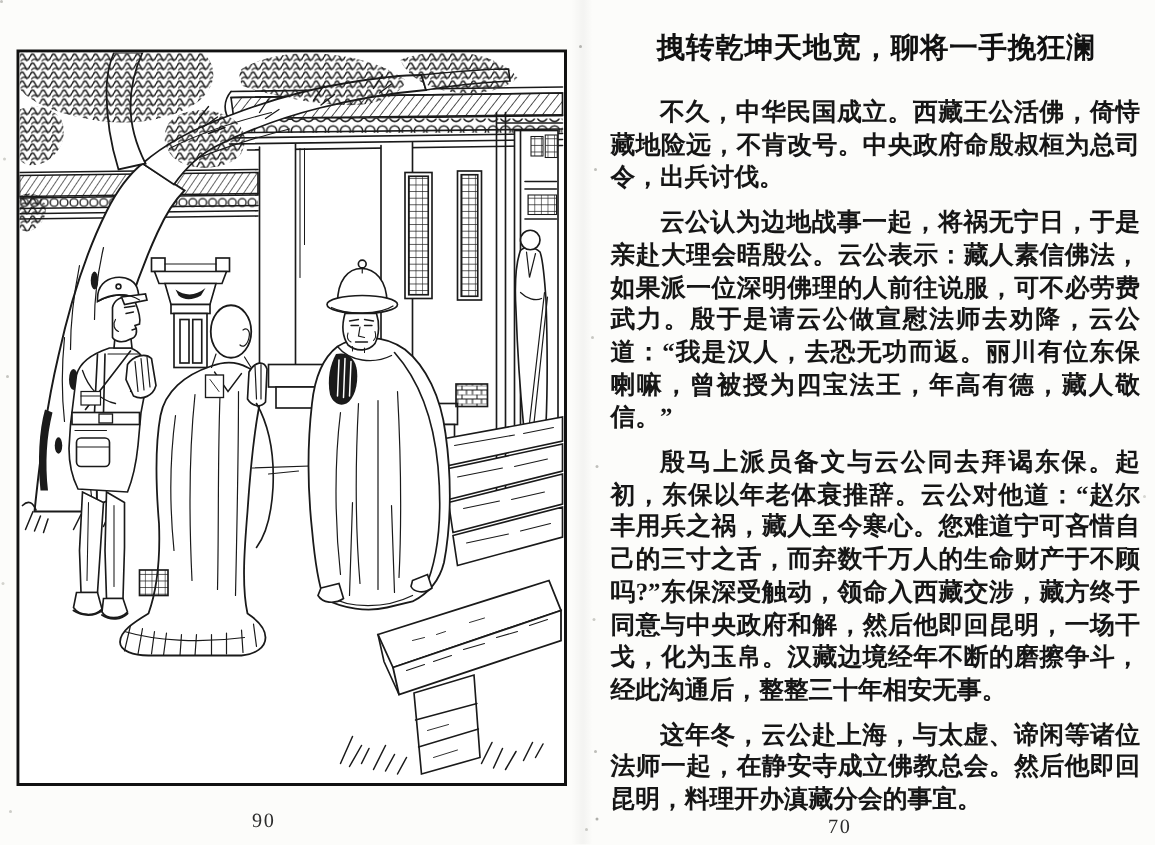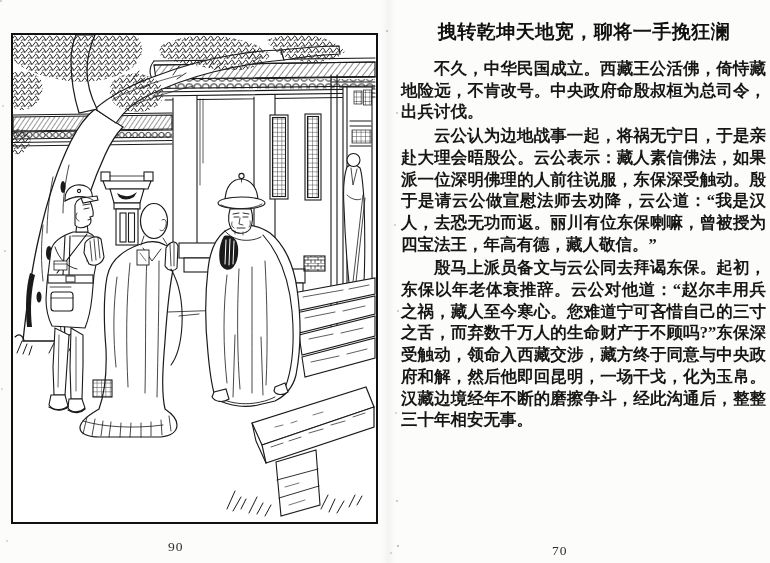--- a/index.html
+++ b/index.html
@@ -20,21 +20,21 @@
   .story-title{
     position:absolute;left:0;top:19px;width:100%;
     text-align:center;font-weight:700;font-size:19px;letter-spacing:.5px;
     color:#111;white-space:nowrap;font-family:Liberation Serif, serif;
   }
   .story-body{
     position:absolute;left:0;top:56px;width:369px;
     font-size:16.5px;line-height:21.7px;font-weight:600;
     text-align:justify;text-justify:inter-character;color:#161616;
   }
-  .story-body p{margin:2px;text-indent:2em;}
+  .story-body p{margin:8px;text-indent:2em;}
   .page-number{
     position:absolute;font-size:13.5px;color:#2c2c2c;letter-spacing:1px;
   }
   .page-number.left{left:168px;top:539px;text-align:right;}
   .page-number.right{left:552px;top:543px;}
   .speckles{
     position:absolute;left:0;top:0;width:2px;height:2px;border-radius:50%;
     background:#b5b5b0;opacity:.8;
     box-shadow:386px 30px 0 0 #a9a9a4, 396px 112px 0 0 #b0b0ab,
       394px 224px 0 0 #bcbcb6, 397px 310px 0 0 #b2b2ad,
@@ -282,18 +282,19 @@
   </g>
 </svg>
 </div>
 
 <div class="page-number left">90</div>
 
 <div class="right-page">
   <div class="story-title">拽转乾坤天地宽，聊将一手挽狂澜</div>
   <div class="story-body">
     <p>不久，中华民国成立。西藏王公活佛，倚恃藏地险远，不肯改号。中央政府命殷叔桓为总司令，出兵讨伐。</p>
-    <p>云公认为边地战事一起，将祸无宁日，于是亲赴大理会晤殷公。云公表示：藏人素信佛法，如果派一位深明佛理的人前往说服，东保深受触动。殷于是请云公做宣慰法师去劝降，云公道：“我是汉人，去恐无功而返。丽川有位东保喇嘛，曾被授为四宝法王，年高有德，藏人敬信。”</p>
+    <p>云公认为边地战事一起，将祸无宁日，于是亲赴大理会晤殷公。云公表示：藏人素信佛法，如果派一位深明佛理的人前往说服，可不必劳费武力。殷于是请云公做宣慰法师去劝降，云公道：“我是汉人，去恐无功而返。丽川有位东保喇嘛，曾被授为四宝法王，年高有德，藏人敬信。”</p>
     <p>殷马上派员备文与云公同去拜谒东保。起初，东保以年老体衰推辞。云公对他道：“赵尔丰用兵之祸，藏人至今寒心。您难道宁可吝惜自己的三寸之舌，而弃数千万人的生命财产于不顾吗?”东保深受触动，领命入西藏交涉，藏方终于同意与中央政府和解，然后他即回昆明，一场干戈，化为玉帛。汉藏边境经年不断的磨擦争斗，经此沟通后，整整三十年相安无事。</p>
+    <p>这年冬，云公赴上海，与太虚、谛闲等诸位法师一起，在静安寺成立佛教总会。然后他即回昆明，料理开办滇藏分会的事宜。</p>
   </div>
 </div>
 
 <div class="page-number right">70</div>
 
 </body></html>

